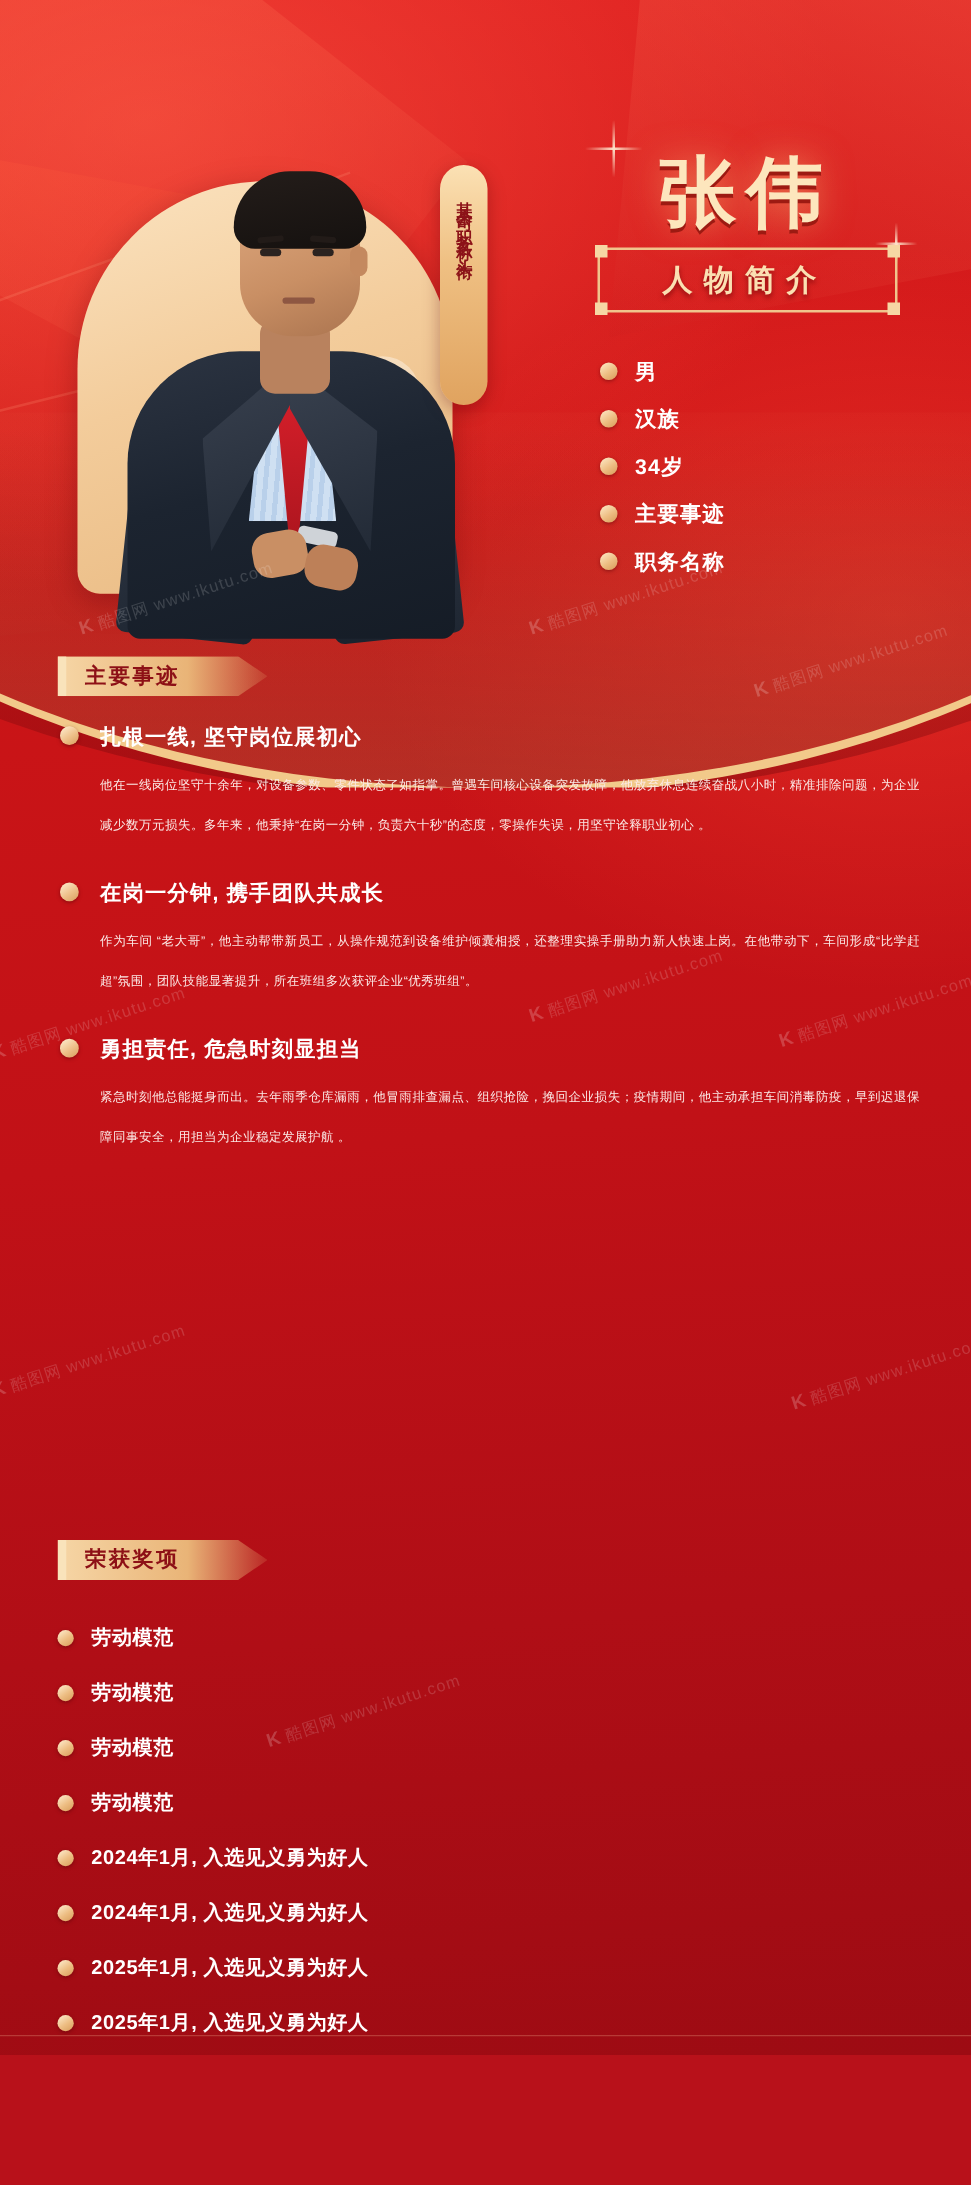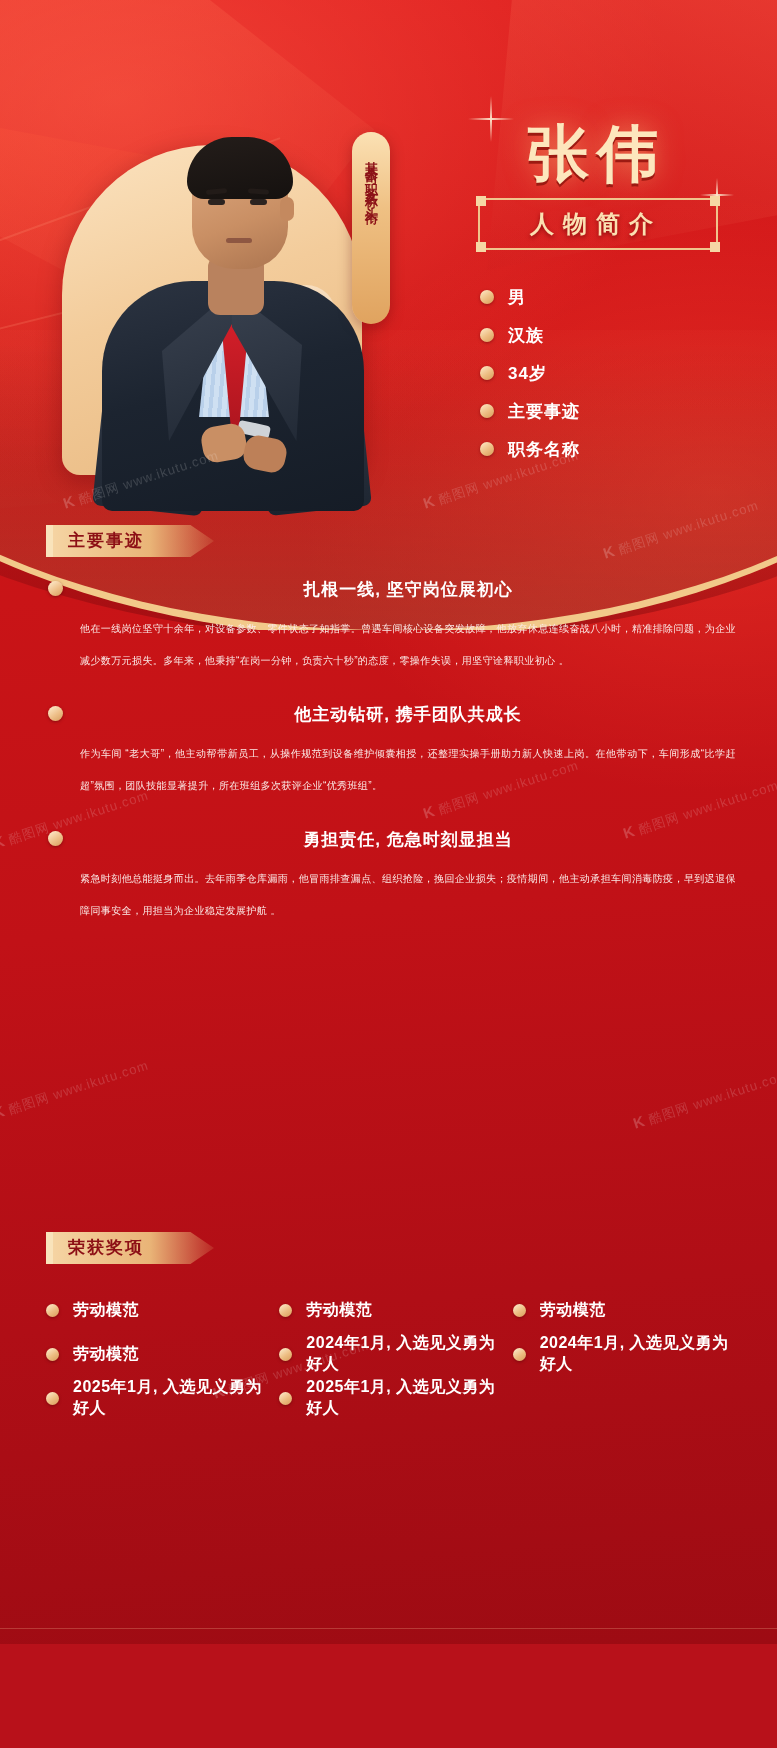--- a/index.html
+++ b/index.html
@@ -367,40 +367,39 @@
     border-radius: 50%;
     background: linear-gradient(145deg, #fff0d4 0%, #eec08a 55%, #d69d5c 100%);
     box-shadow: 0 1px 3px rgba(80,4,8,0.5);
   }
   .deed-title {
     font-size: 17px;
     font-weight: bold;
     color: #ffffff;
     letter-spacing: 1px;
     margin-bottom: 12px;
-    text-align: center;
   }
   .deed-body {
     font-size: 10px;
     line-height: 32px;
     color: #fbe9e6;
     letter-spacing: 0.4px;
     text-align: justify;
   }
 
   
   .awards {
     position: absolute;
     left: 46px; top: 1288px;
     width: 690px;
   }
   .awards-grid {
     position: relative;
     display: grid;
-    grid-template-columns: 1fr 1fr 1fr;
+    grid-template-columns: 1fr;
     column-gap: 10px;
     row-gap: 0;
   }
   .award {
     display: flex;
     align-items: center;
     height: 44px;
   }
   .award-dot {
     width: 13px; height: 13px;
@@ -539,21 +538,21 @@
   <div class="section-head-text" style="left:68px; top:525px;">主要事迹</div>
 
   <div class="deeds">
     <div class="deed">
       <span class="deed-bullet"></span>
       <div class="deed-title">扎根一线, 坚守岗位展初心</div>
       <div class="deed-body">他在一线岗位坚守十余年，对设备参数、零件状态了如指掌。曾遇车间核心设备突发故障，他放弃休息连续奋战八小时，精准排除问题，为企业减少数万元损失。多年来，他秉持“在岗一分钟，负责六十秒”的态度，零操作失误，用坚守诠释职业初心 。</div>
     </div>
     <div class="deed">
       <span class="deed-bullet"></span>
-      <div class="deed-title">他主动钻研, 携手团队共成长</div>
+      <div class="deed-title">在岗一分钟, 携手团队共成长</div>
       <div class="deed-body">作为车间 “老大哥”，他主动帮带新员工，从操作规范到设备维护倾囊相授，还整理实操手册助力新人快速上岗。在他带动下，车间形成“比学赶超”氛围，团队技能显著提升，所在班组多次获评企业“优秀班组”。</div>
     </div>
     <div class="deed">
       <span class="deed-bullet"></span>
       <div class="deed-title">勇担责任, 危急时刻显担当</div>
       <div class="deed-body">紧急时刻他总能挺身而出。去年雨季仓库漏雨，他冒雨排查漏点、组织抢险，挽回企业损失；疫情期间，他主动承担车间消毒防疫，早到迟退保障同事安全，用担当为企业稳定发展护航 。</div>
     </div>
   </div>
 
   <div class="section-head" style="left:46px; top:1232px;">

